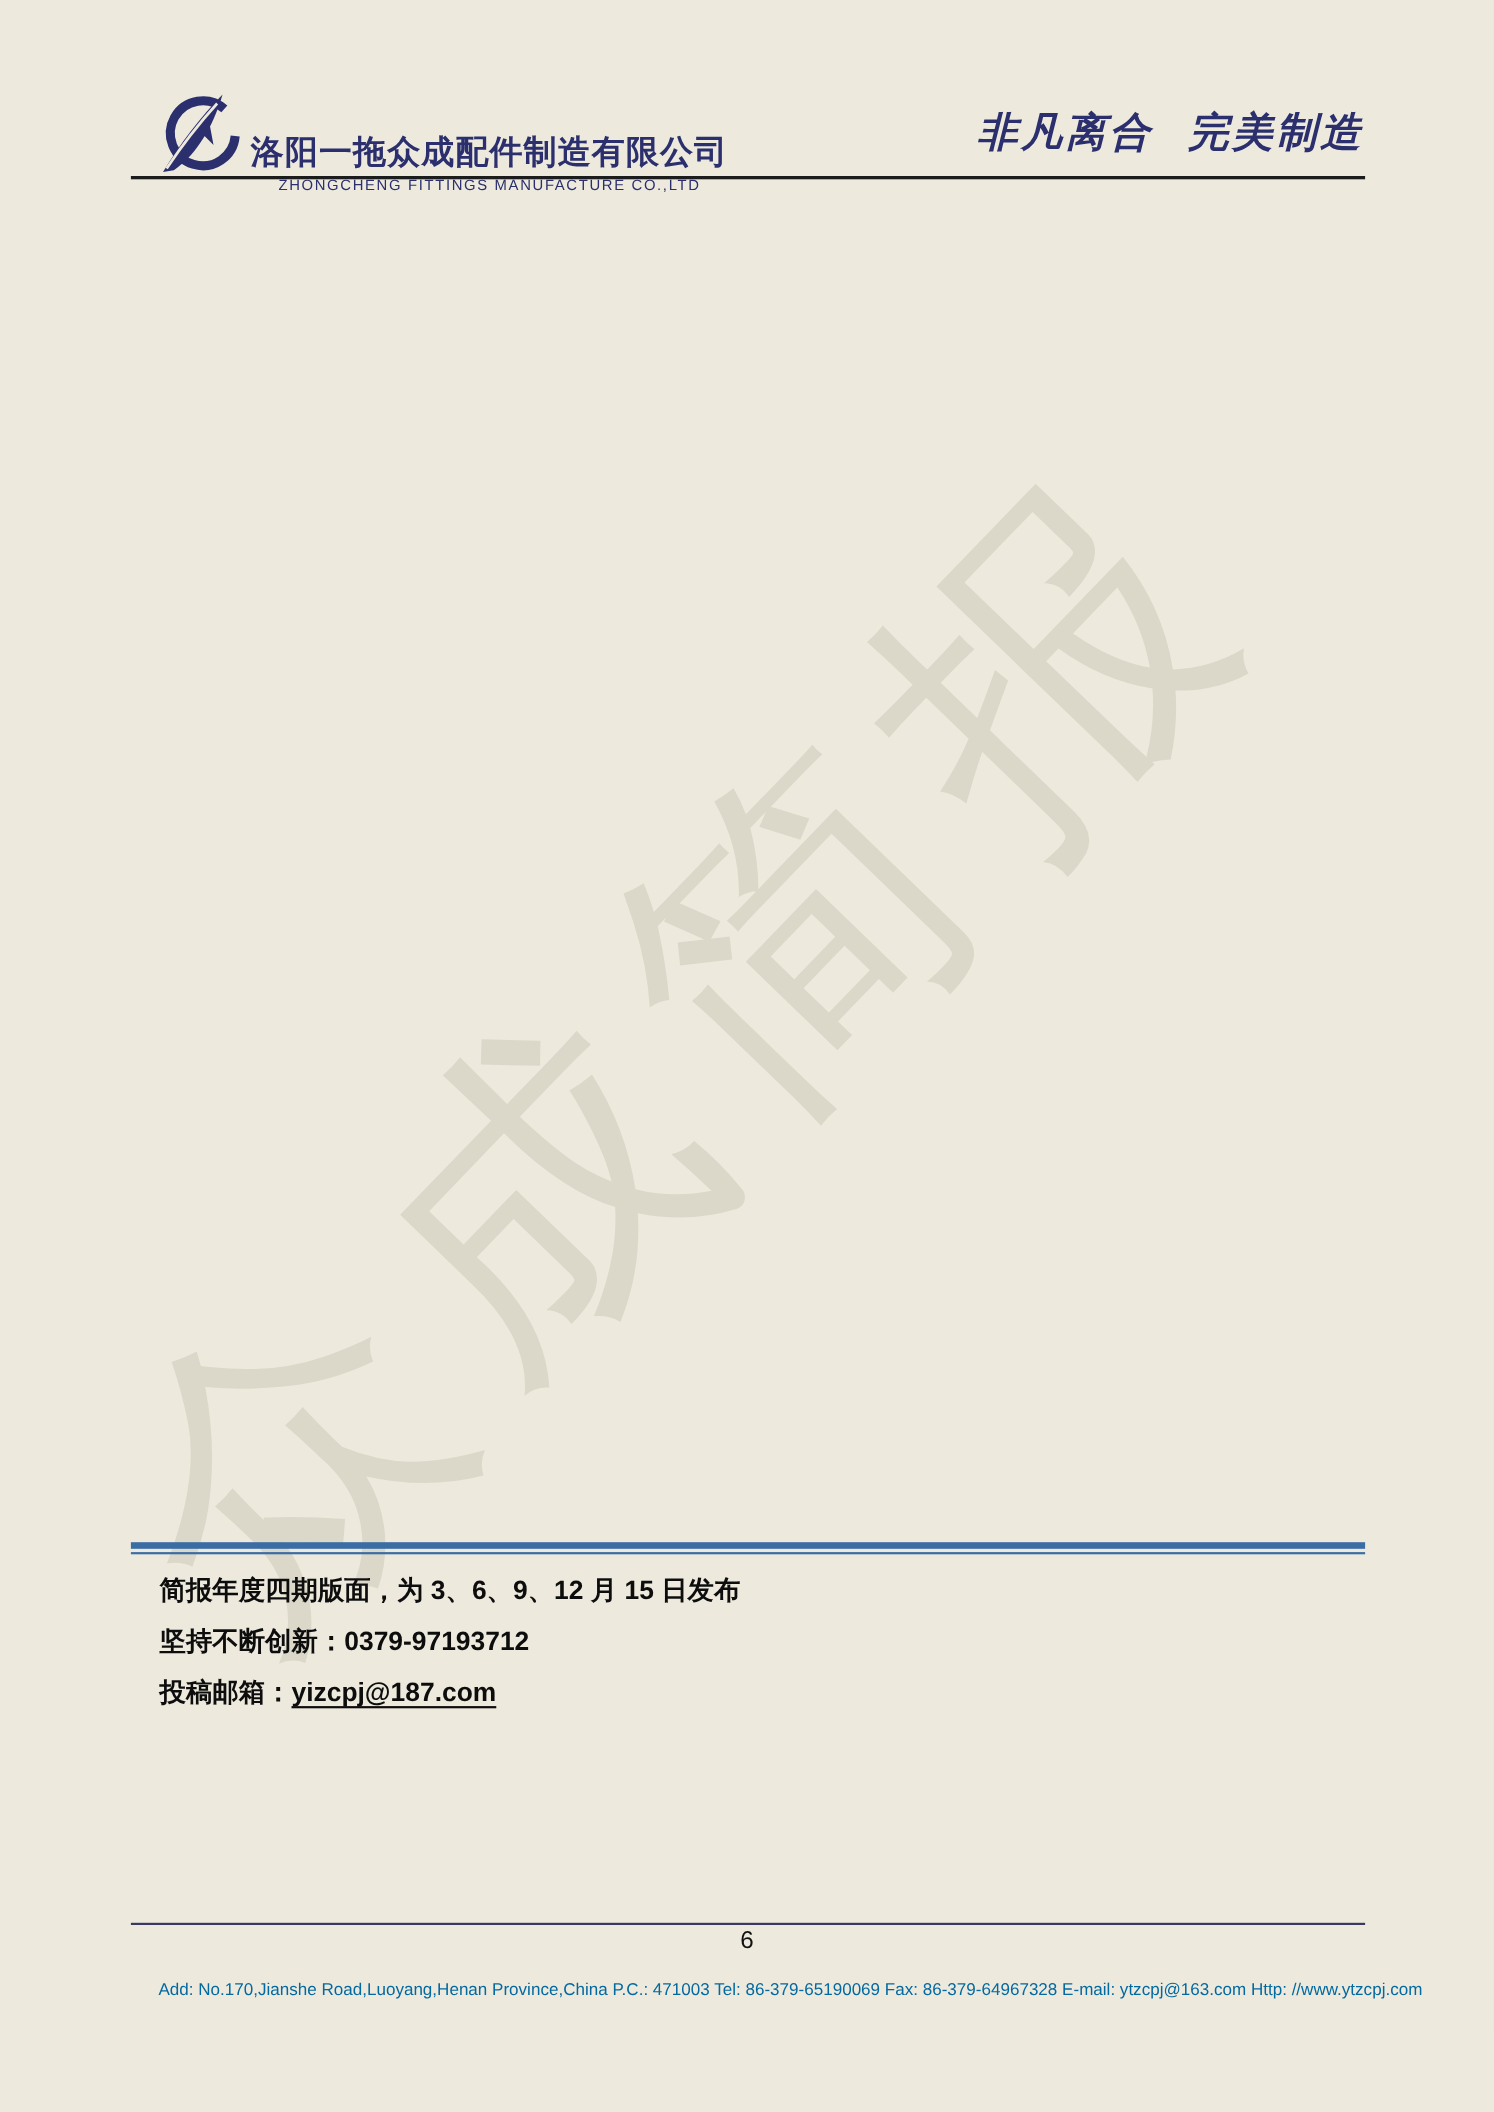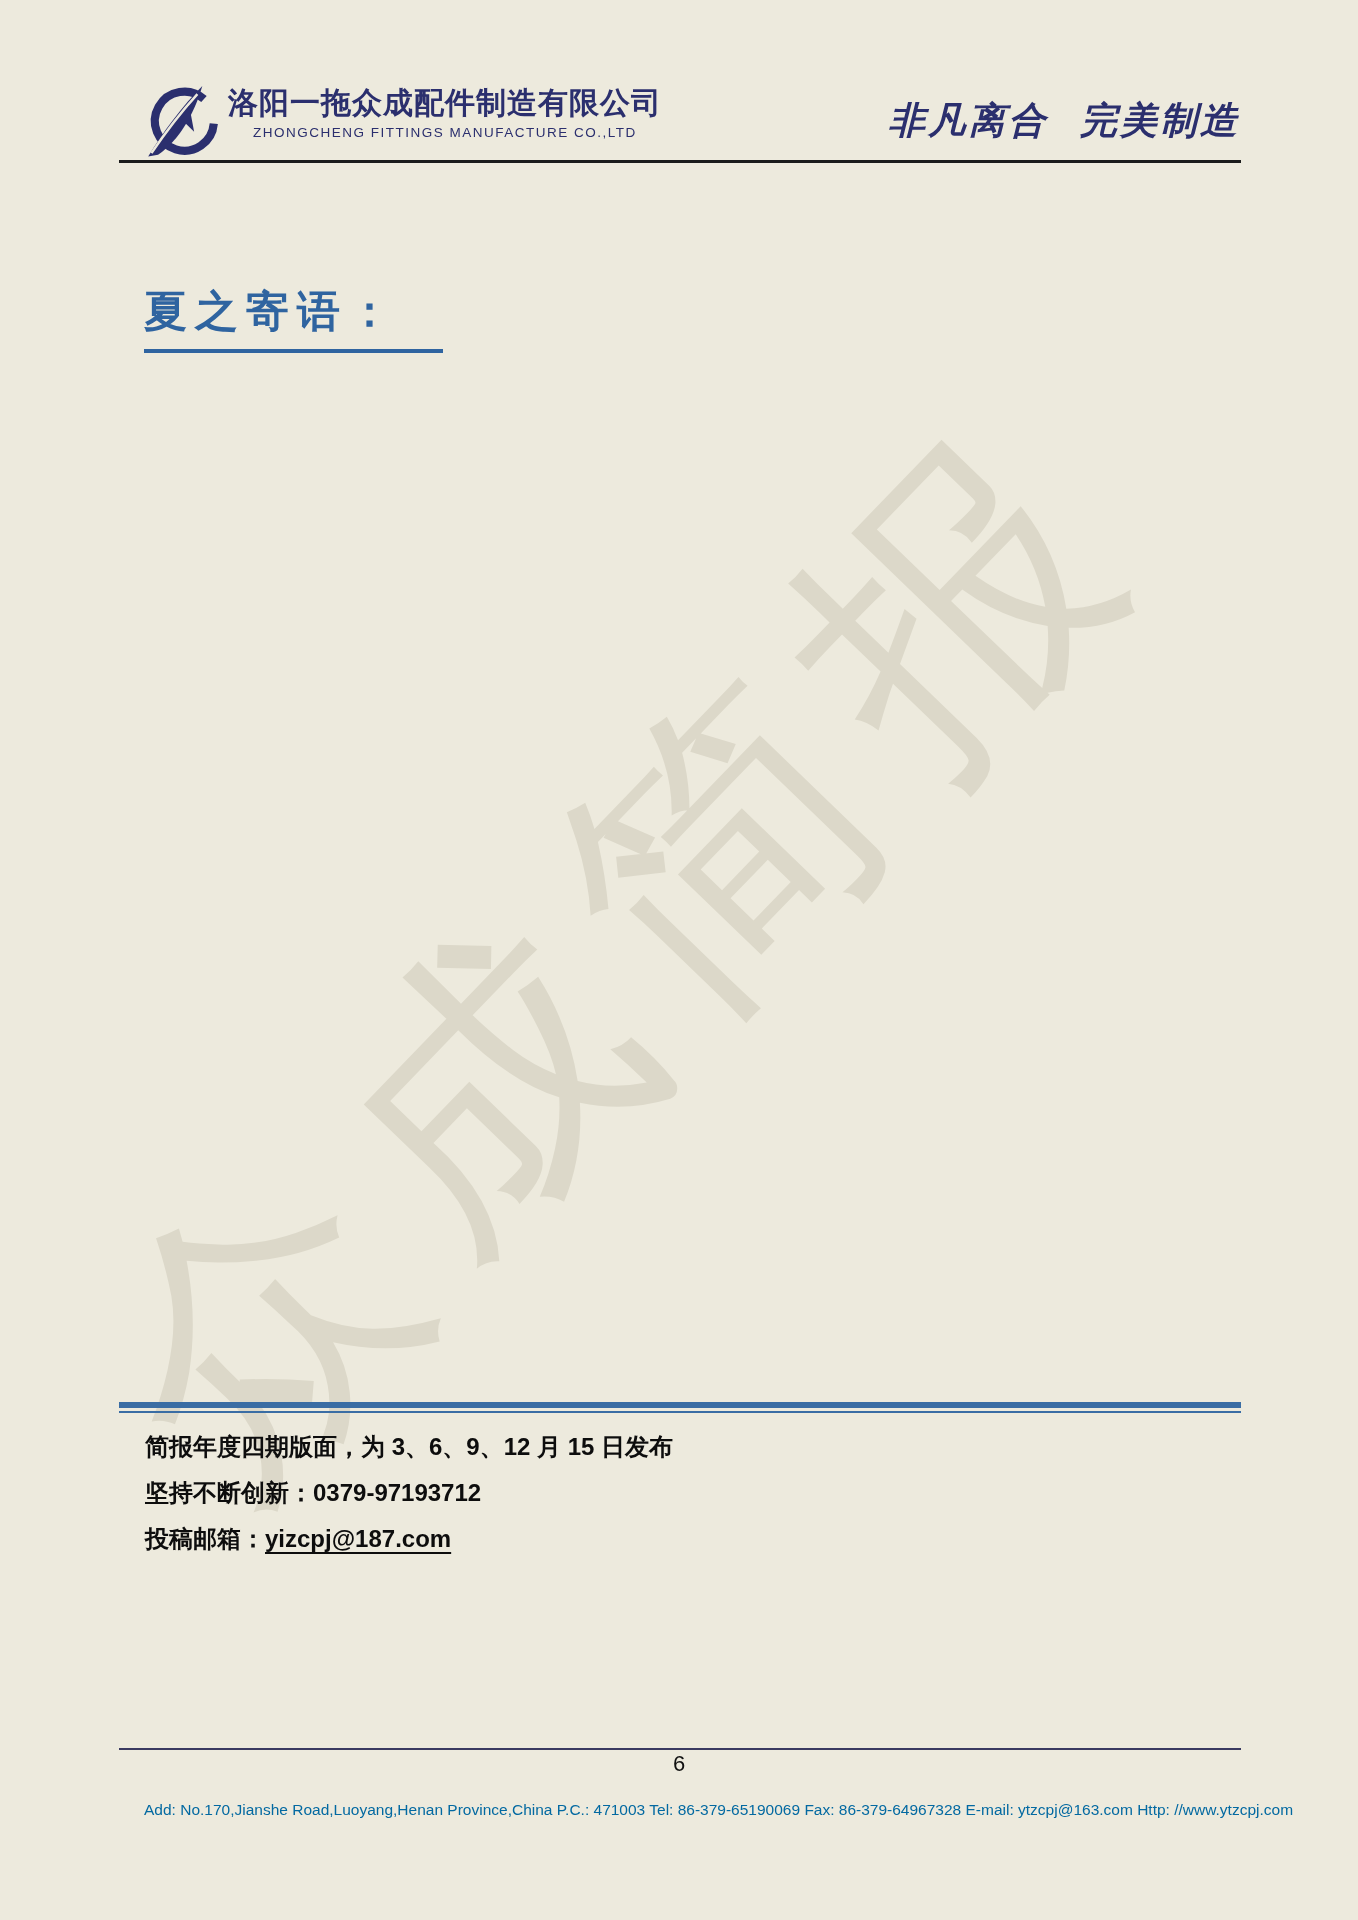--- a/index.html
+++ b/index.html
@@ -18,21 +18,21 @@
     transform:translate(-50%,-50%) rotate(-46deg);
     font-family:"DejaVu Serif",serif;
     font-size:295px;letter-spacing:38px;white-space:nowrap;
     color:#dcd8c9;z-index:0;user-select:none;line-height:1;
   }
   
   .logo{position:absolute;left:140px;top:80px;width:82px;height:84px;z-index:2;}
   .co-block{position:absolute;left:228px;top:84px;z-index:2;color:#2b2f6e;}
   .co-cn{
     font-size:30px;font-weight:bold;letter-spacing:1px;
-    font-family:"Liberation Sans",sans-serif;line-height:1.25;
+    font-family:"Liberation Sans",sans-serif;line-height:1.25;margin-top:36px;
   }
   .co-en{
     margin-top:3px;text-align:center;
     font-size:13.5px;font-weight:normal;letter-spacing:1.5px;
   }
   .slogan{
     position:absolute;right:118px;top:96px;z-index:2;
     color:#2b2f6e;font-family:"DejaVu Serif",serif;
     font-size:37px;font-weight:bold;font-style:italic;
     letter-spacing:3px;white-space:pre;
@@ -106,21 +106,20 @@
 
   <div class="co-block">
     <div class="co-cn">洛阳一拖众成配件制造有限公司</div>
     <div class="co-en">ZHONGCHENG FITTINGS MANUFACTURE CO.,LTD</div>
   </div>
 
   <div class="slogan">非凡离合  完美制造</div>
 
   <div class="header-rule"></div>
 
-  <h1 class="title">夏之寄语：</h1>
 
 
   <div class="divider">
     <div class="thick"></div>
     <div class="gap"></div>
     <div class="thin"></div>
   </div>
 
   <section class="notice">
     <div class="row">简报年度四期版面，为 3、6、9、12 月 15 日发布</div>

